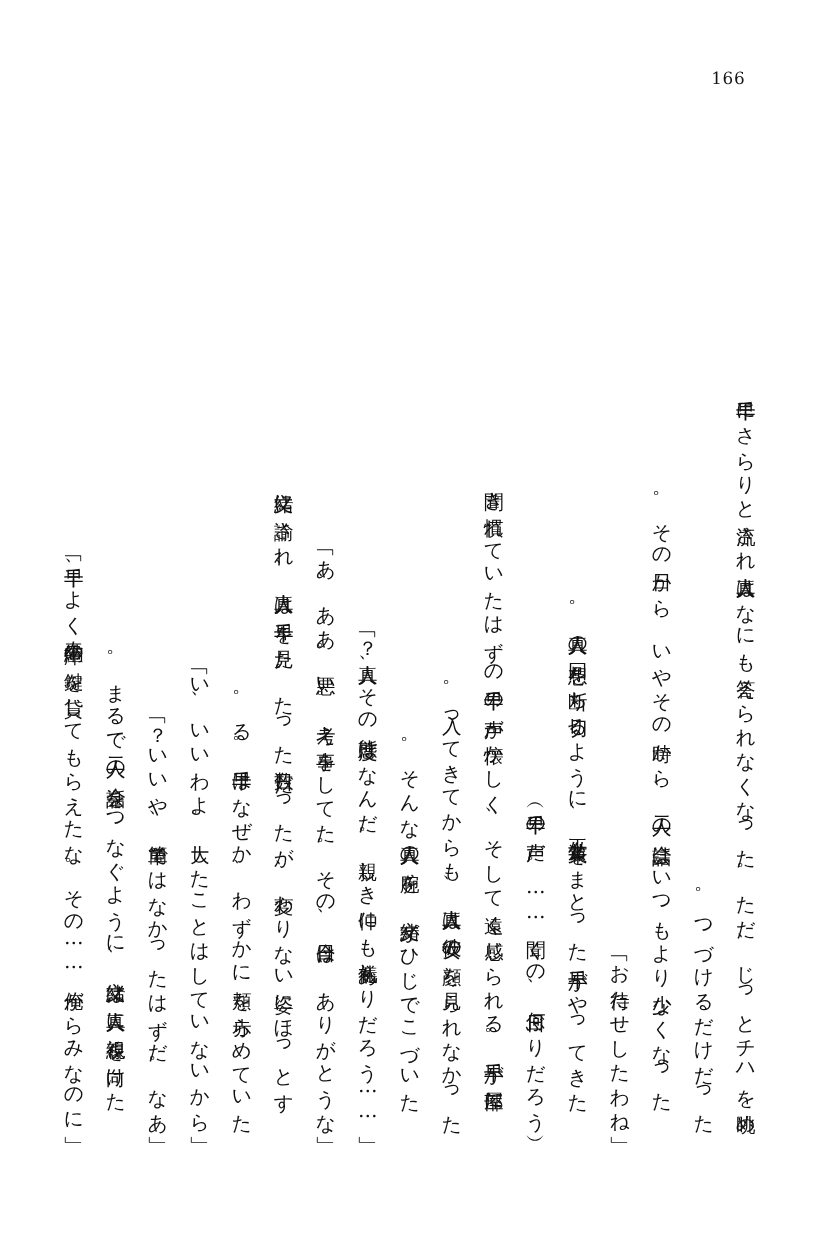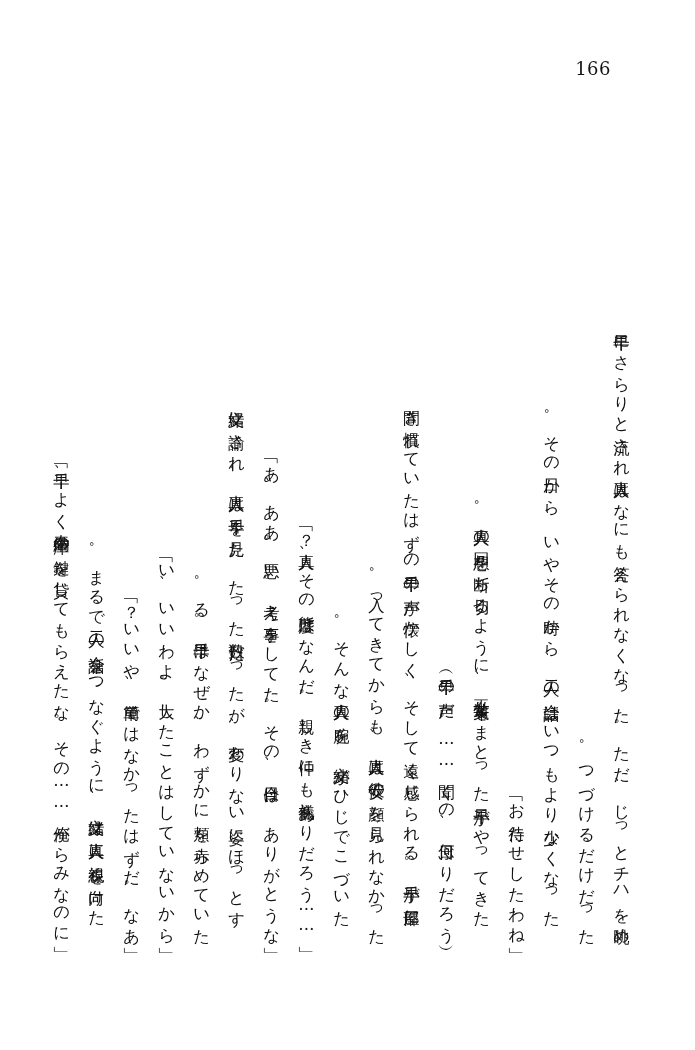--- a/index.html
+++ b/index.html
@@ -17,22 +17,22 @@
   .page {
     position: relative;
     width: 695px;
     height: 1050px;
     background: #ffffff;
     box-sizing: border-box;
   }
   .page-number {
     position: absolute;
     top: 58px;
-    right: 84px;
-    font-size: 18px;
+    right: 74px;
+    font-size: 14px;
     letter-spacing: 0.5px;
     color: #151515;
     font-family: "DejaVu Serif", "Liberation Serif", serif;
     margin-left: 40px;
   }
   .text-body {
     position: absolute;
     top: 118px;
     right: 66px;
     left: 66px;

